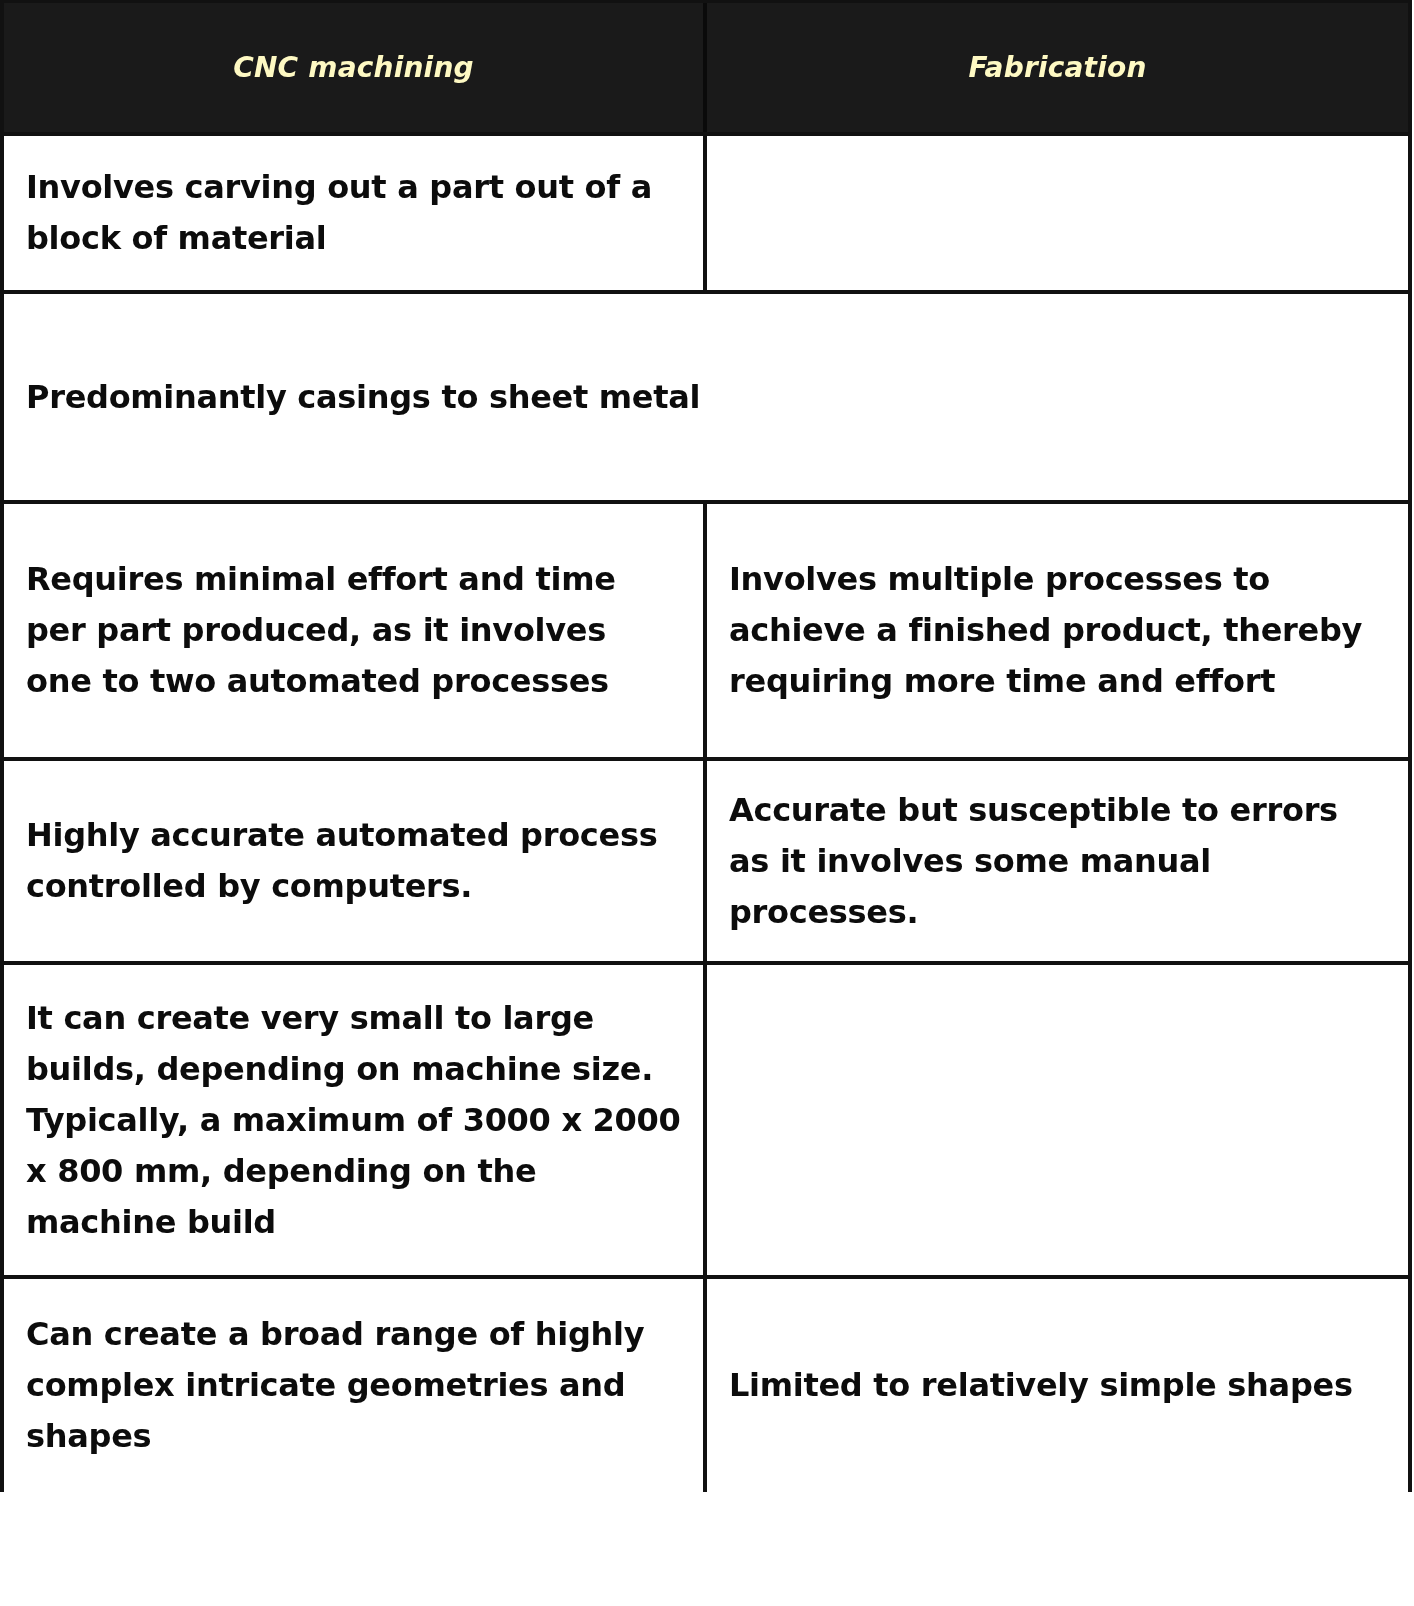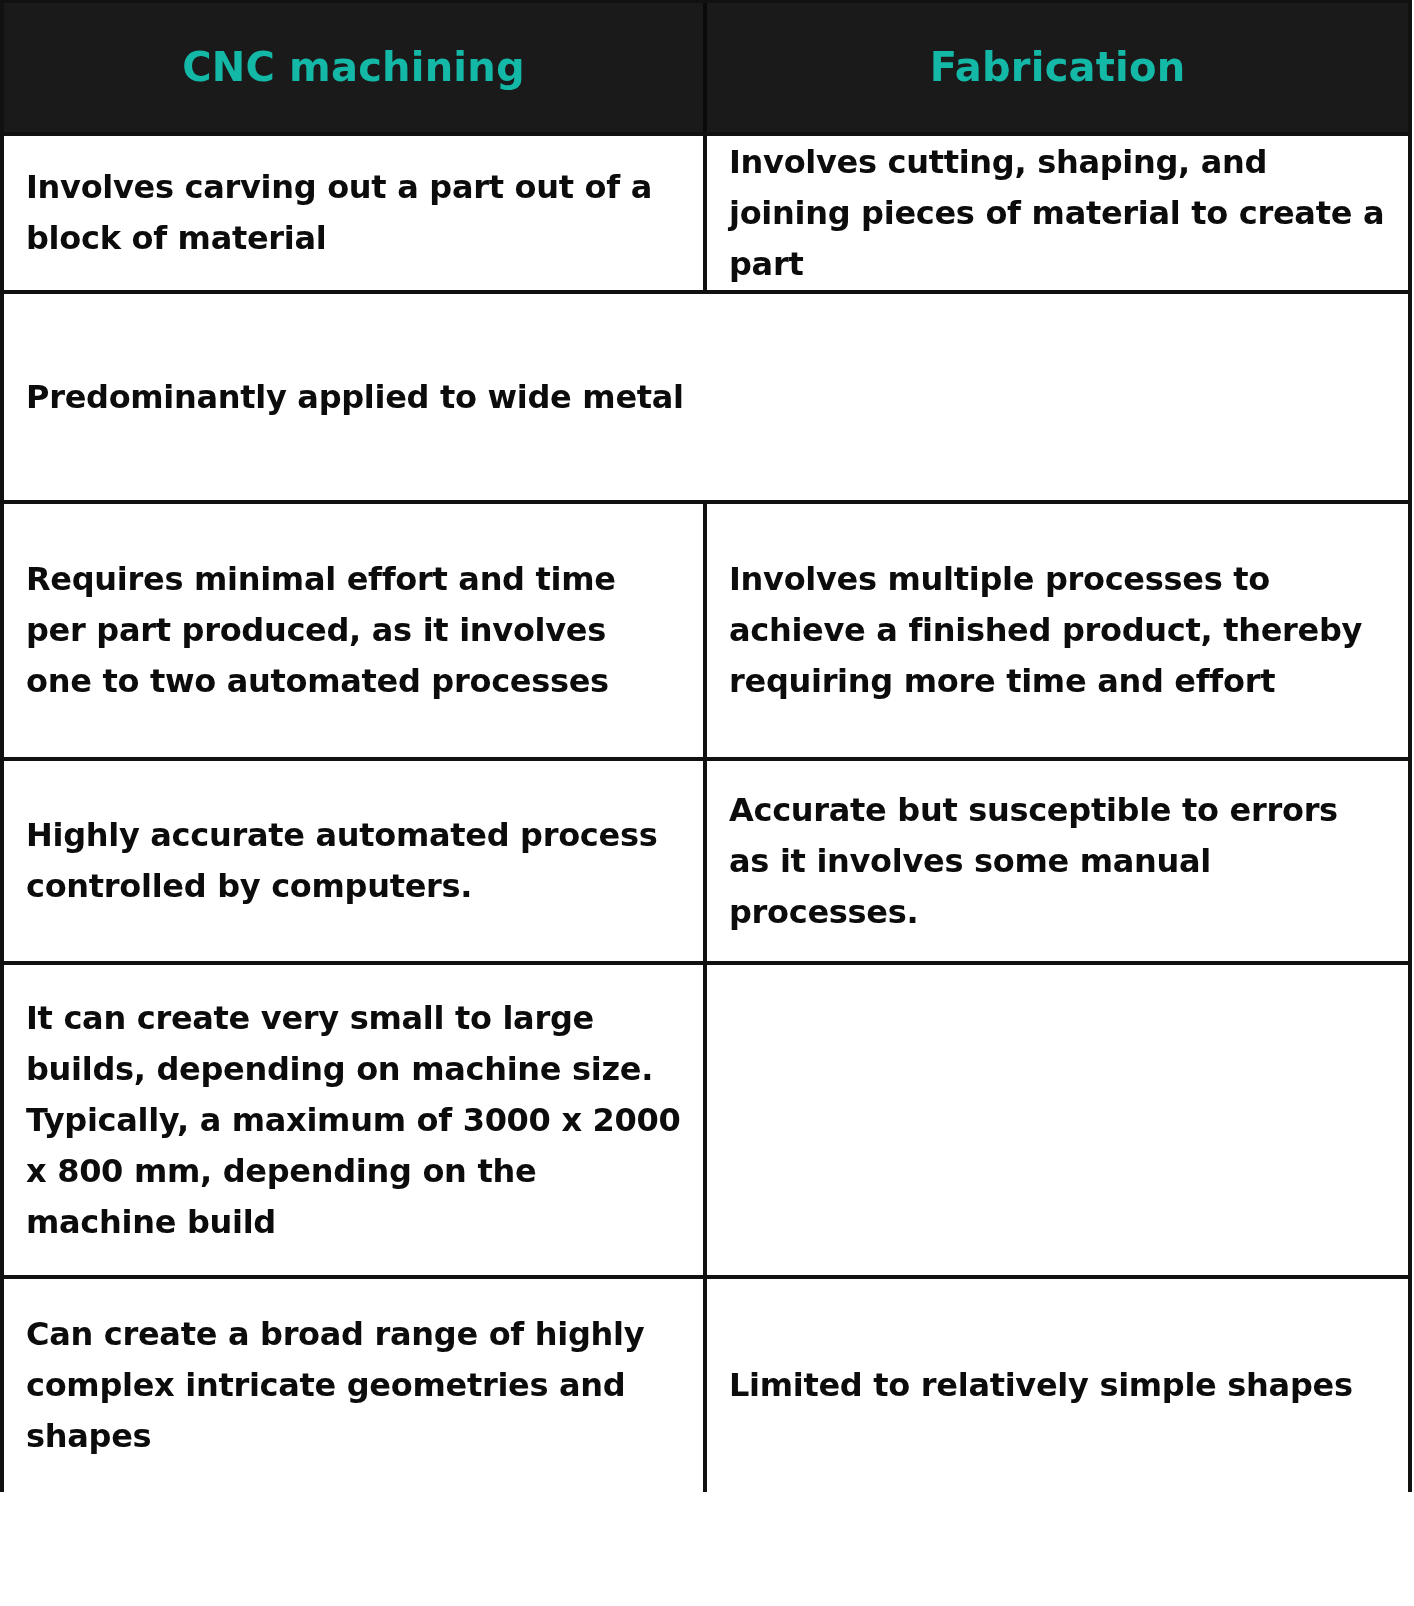--- a/index.html
+++ b/index.html
@@ -49,43 +49,43 @@
     }
     .cell.right {
       flex: 1;
     }
     .header {
       background: #1a1a1a;
       height: 133px;
     }
     .header .cell {
       justify-content: center;
-      color: #14b8a6;
+      color: #fef9c3;
       font-weight: 700;
-      font-size: 40px;
+      font-size: 28px;
       letter-spacing: 0.2px;
+      font-style: italic;
     }
     .header .cell.left { border-right: 4px solid #0a0a0a; }
   </style>
 </head>
 <body>
 
 <div class="table">
   <div class="row header">
     <div class="cell left">CNC machining</div>
     <div class="cell right">Fabrication</div>
   </div>
 
   <div class="row" style="height:158px">
     <div class="cell left">Involves carving out a part out of a block of material</div>
-    <div class="cell right">Involves cutting, shaping, and joining pieces of material to create a part</div>
   </div>
 
   <div class="row" style="height:210px">
-    <div class="cell right">Predominantly applied to wide metal</div>
+    <div class="cell right">Predominantly casings to sheet metal</div>
   </div>
 
   <div class="row" style="height:257px">
     <div class="cell left">Requires minimal effort and time per part produced, as it involves one to two automated processes</div>
     <div class="cell right">Involves multiple processes to achieve a finished product, thereby requiring more time and effort</div>
   </div>
 
 
   <div class="row" style="height:204px">
     <div class="cell left">Highly accurate automated process controlled by computers.</div>

